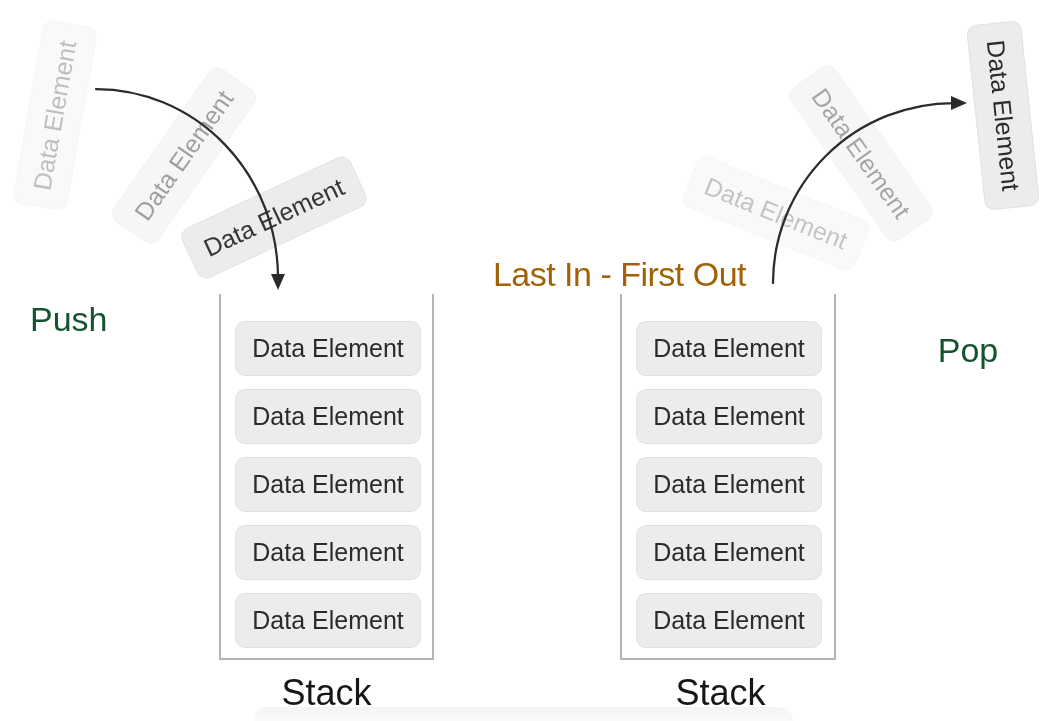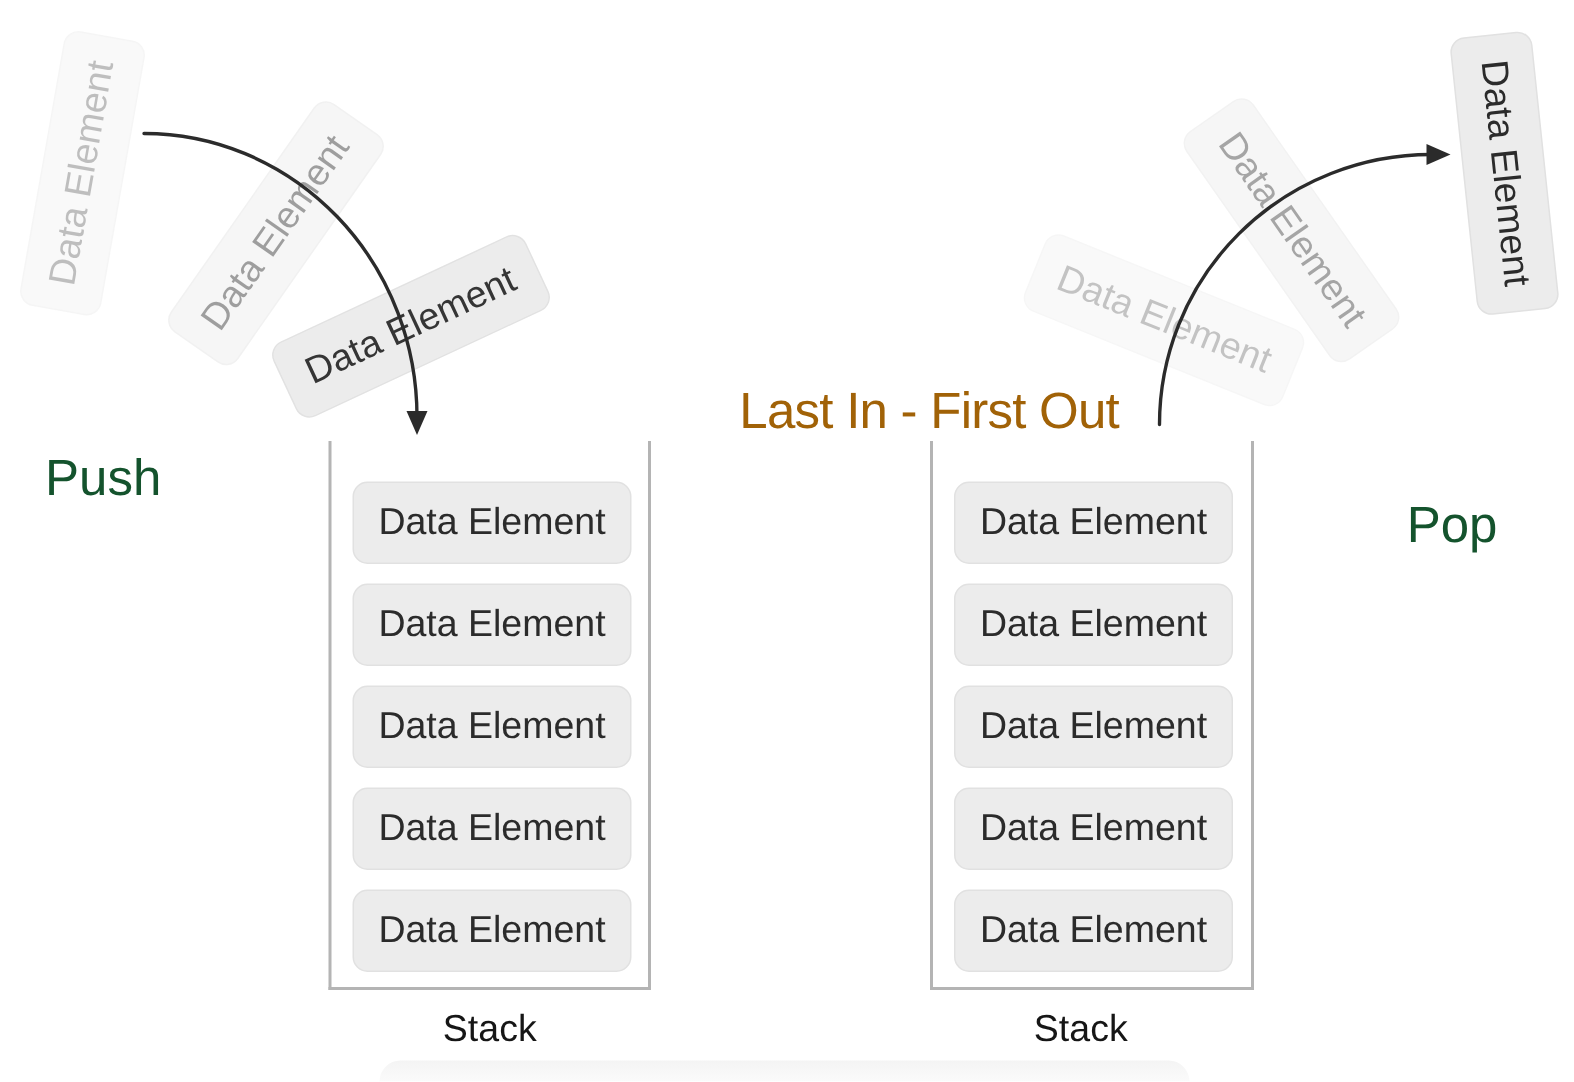--- a/index.html
+++ b/index.html
@@ -45,21 +45,21 @@
     padding:27px 13px 11px 14px;
     background:#ffffff;
   }
   .stack-container.left{left:219px;width:215px;}
   .stack-container.right{left:620px;width:216px;}
   .stack-container .chip{margin-bottom:13px;}
   .stack-container .chip:last-child{margin-bottom:0;}
 
   .stack-label{
     position:absolute;top:672px;width:215px;text-align:center;
-    font-size:25px;color:#161616;white-space:nowrap;
+    font-size:36px;color:#161616;white-space:nowrap;
   }
   .stack-label.left{left:219px;}
   .stack-label.right{left:613px;}
 
   .arrows{position:absolute;left:0;top:0;width:1049px;height:721px;pointer-events:none;}
 
   .bottom-band{
     position:absolute;left:253px;top:707px;width:540px;height:16px;
     background:linear-gradient(#ebebeb,#f9f9f9);
     border-radius:14px 14px 0 0;

